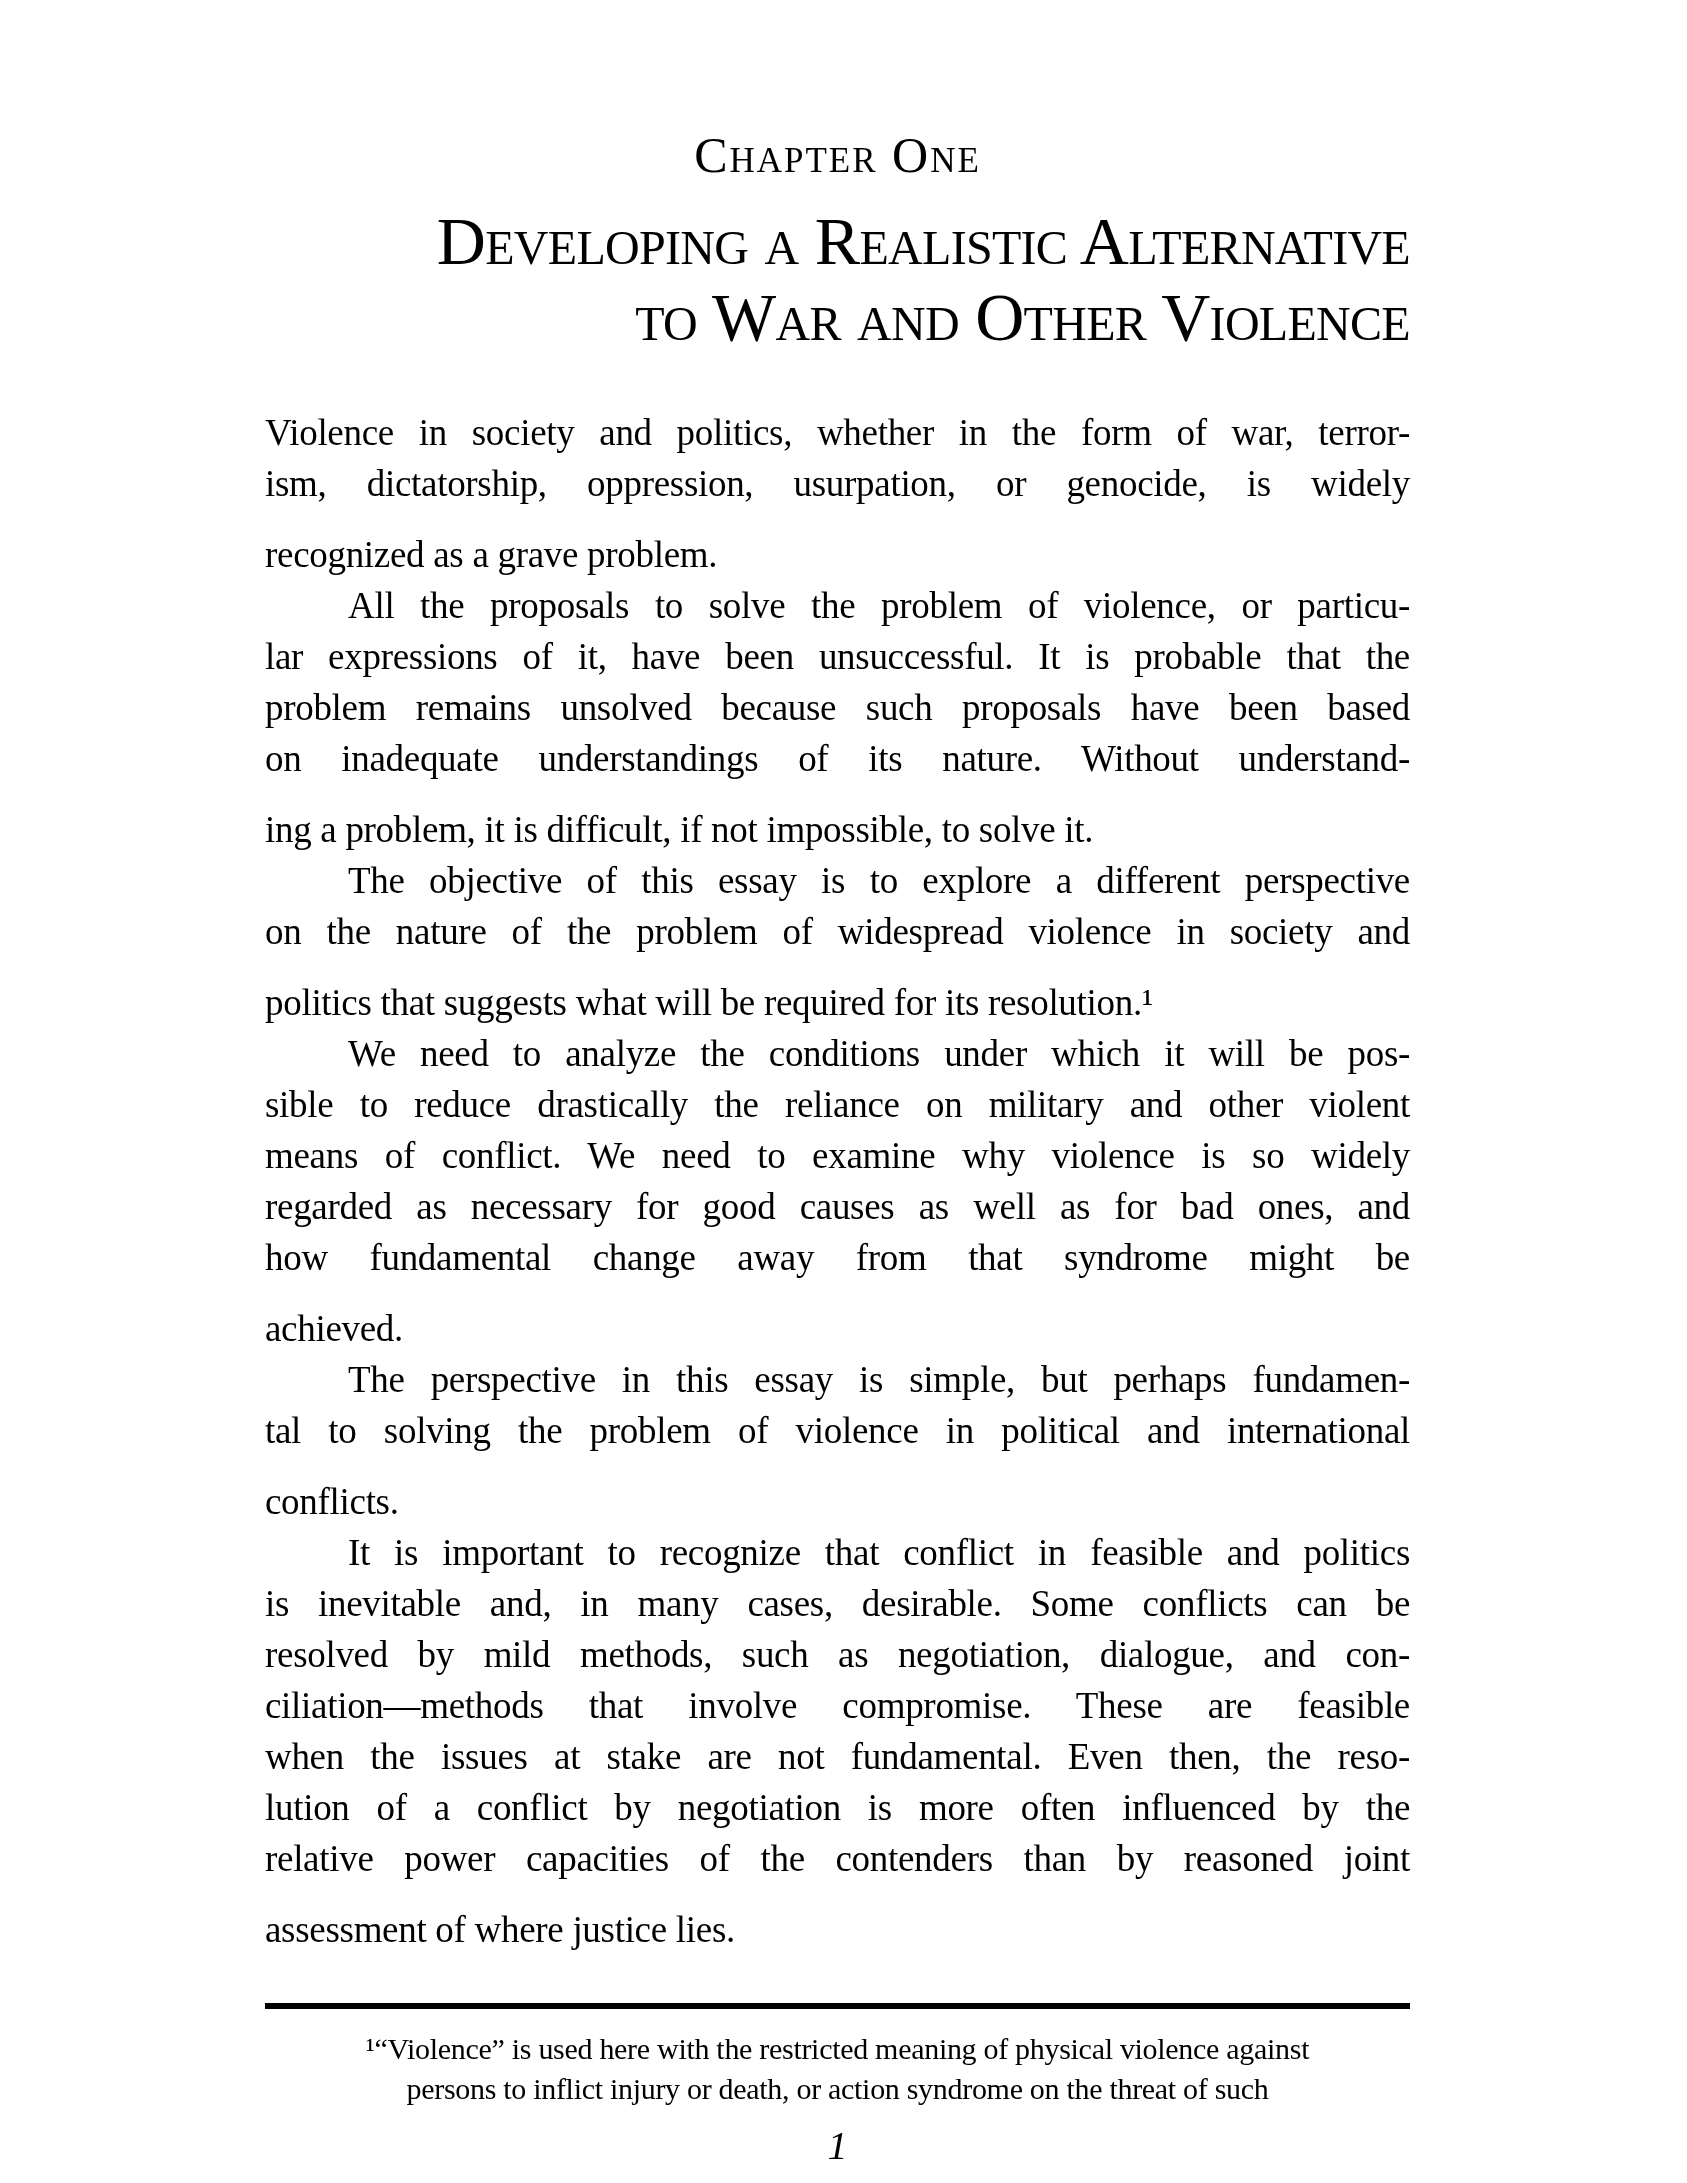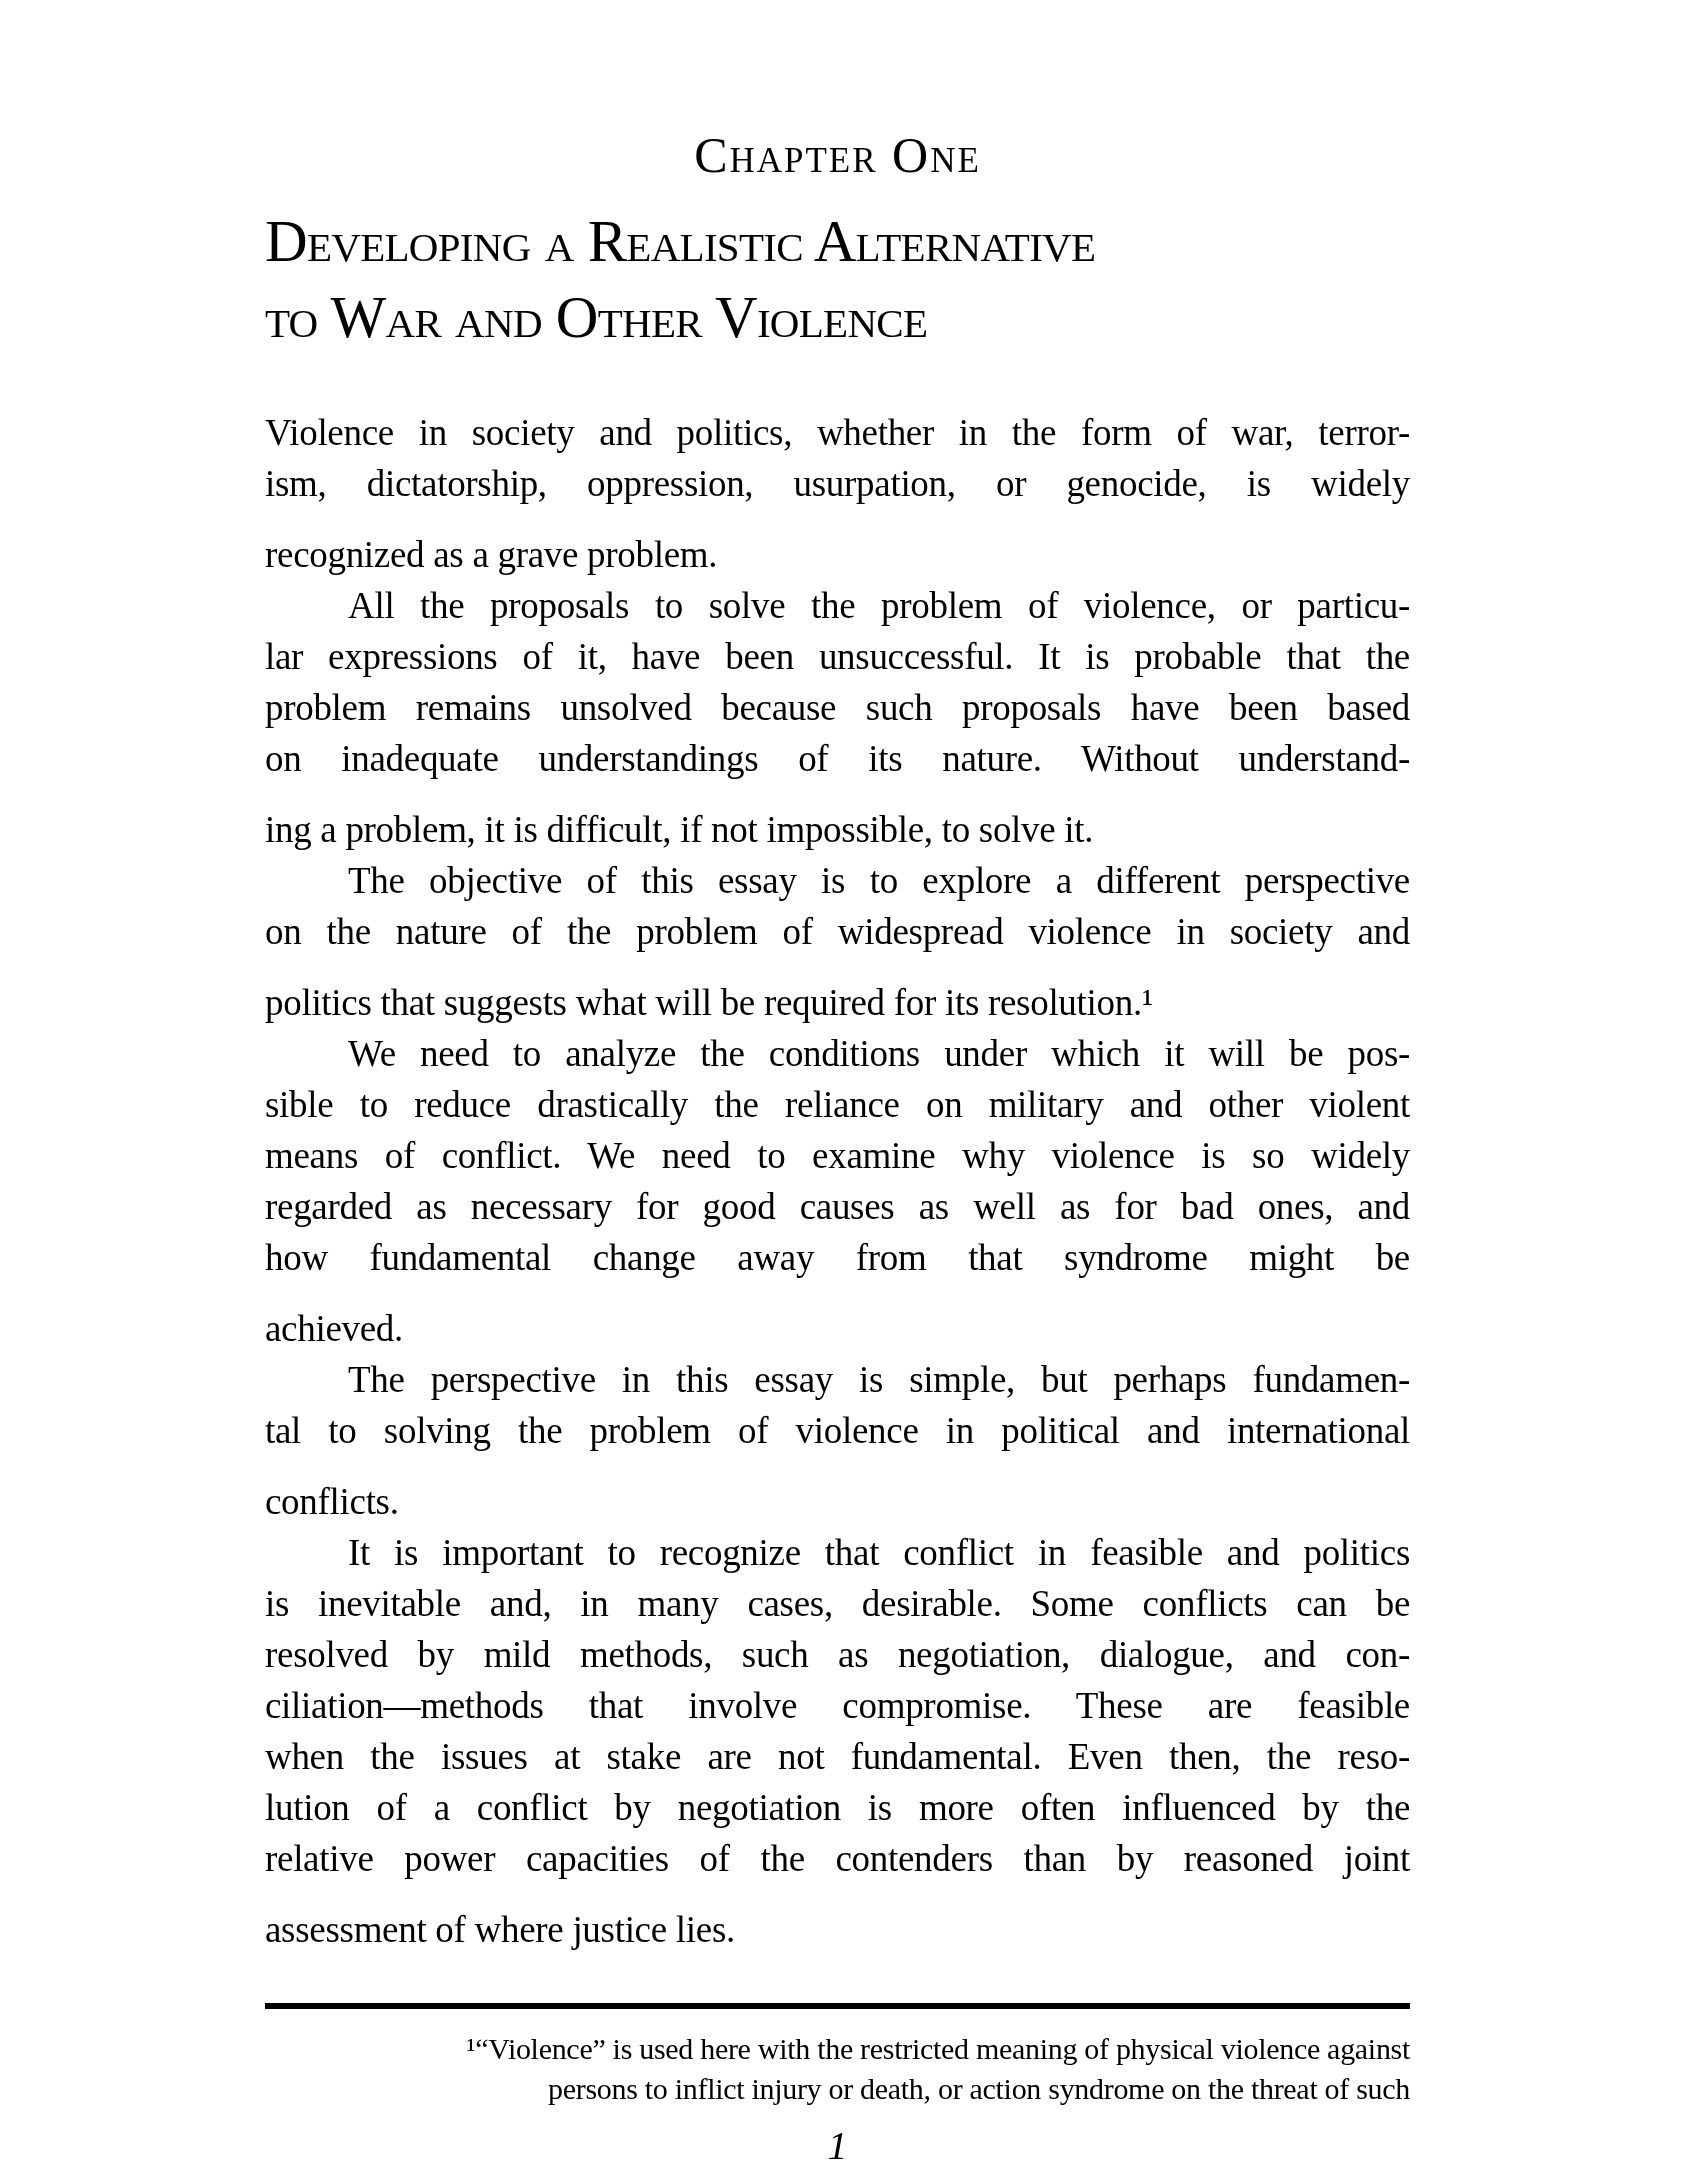--- a/index.html
+++ b/index.html
@@ -28,24 +28,24 @@
     font-size: 50px;
     line-height: 50px;
     letter-spacing: 2px;
     text-align: center;
     white-space: nowrap;
   }
   .title {
     margin: 22.5px 0 0 0;
     font-weight: normal;
     font-variant: small-caps;
-    font-size: 59px;
+    font-size: 68px;
     line-height: 76px;
     letter-spacing: -0.7px;
-    text-align: left;
+    text-align: right;
   }
   .title-line {
     display: block;
     white-space: nowrap;
   }
   .body {
     margin-top: 52px;
   }
   .bline {
     font-size: 37px;
@@ -67,21 +67,21 @@
     height: 6.6px;
     background: #000000;
   }
   .footnote {
     margin-top: 20px;
   }
   .fline {
     font-size: 30px;
     line-height: 40px;
     letter-spacing: -0.3px;
-    text-align: right;
+    text-align: center;
   }
   .page-number {
     margin-top: 16.5px;
     font-size: 40px;
     line-height: 40px;
     font-style: italic;
     text-align: center;
   }
 </style>
 </head>

